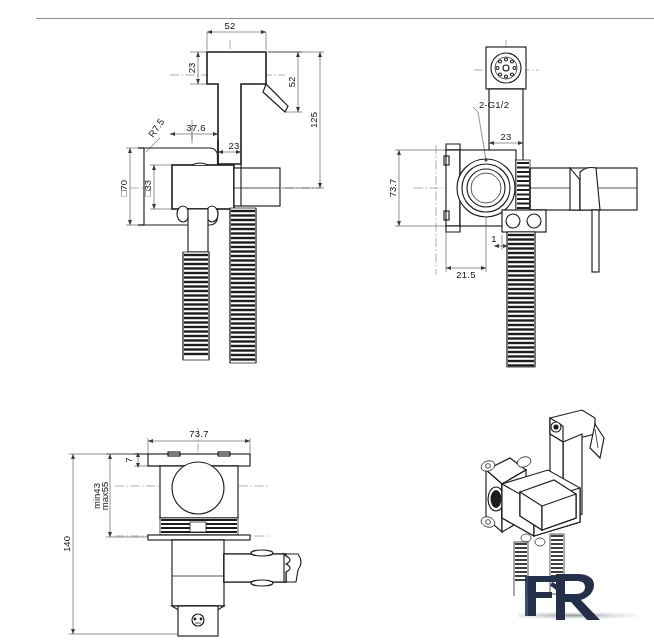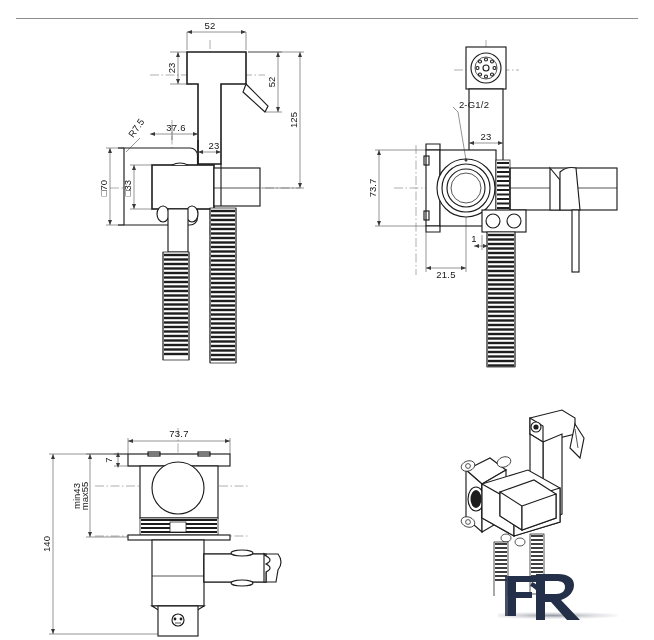--- a/index.html
+++ b/index.html
@@ -1,21 +1,21 @@
 <!DOCTYPE html>
 <html><head>
 <meta charset="utf-8">
 <style>
   html,body{margin:0;padding:0;background:#ffffff;}
   body{
     width:654px;height:640px;position:relative;overflow:hidden;
     font-family:"Liberation Sans", sans-serif;
     color:#1a1a1a;
   }
-  #sheet{position:absolute;inset:0;}
+  #sheet{position:absolute;inset:0;margin-left:20px;}
   .topborder{
     position:absolute;left:16px;top:18px;width:622px;height:0;
     border-top:1px solid #8d8d8d;
   }
   svg{position:absolute;left:0;top:0;}
   .ln{stroke:#1d1d1d;fill:none;}
   .thick{stroke-width:1.6;}
   .med{stroke-width:1.15;}
   .thin{stroke-width:0.75;}
   .dim{stroke:#3a3a3a;stroke-width:0.55;fill:none;}

